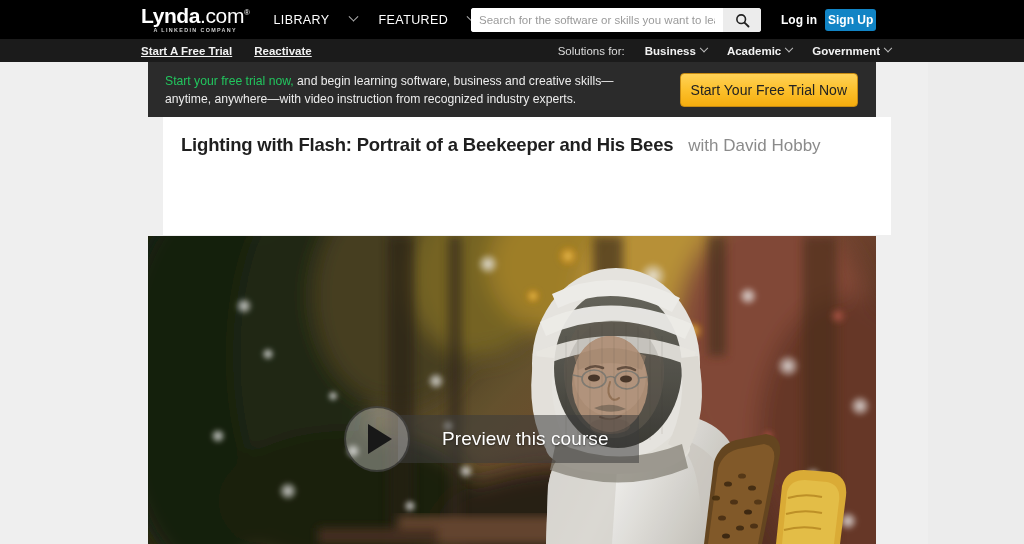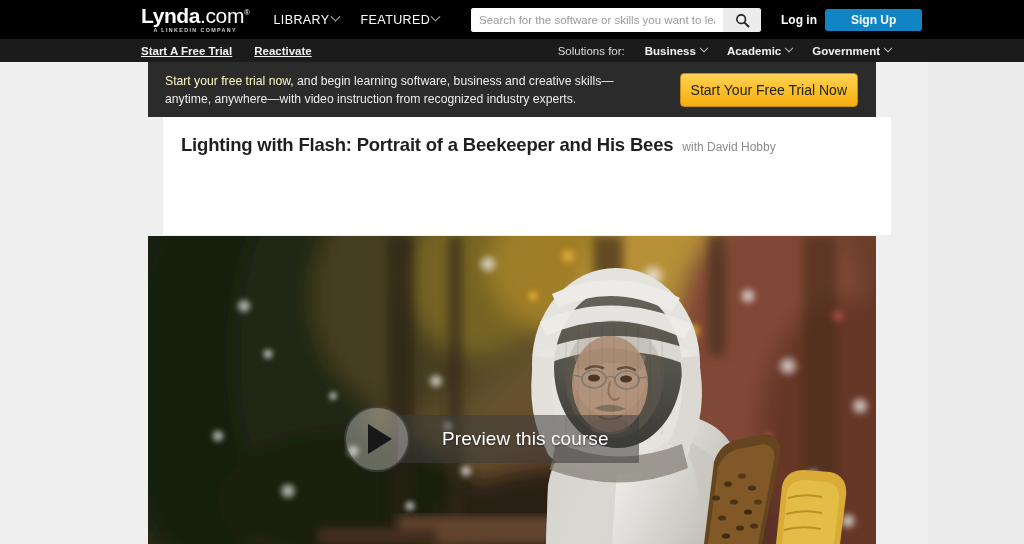--- a/index.html
+++ b/index.html
@@ -26,21 +26,21 @@
   }
   .logo-main .b { font-weight: bold; }
   .logo-main .reg { font-size: 8px; vertical-align: super; font-weight: normal; }
   .logo-sub {
     font-size: 5.4px; color: #cfcfcf; letter-spacing: 1.35px;
     margin-top: 2px; font-weight: bold; white-space: nowrap;
   }
   .nav-main { display: flex; align-items: center; margin-left: 24px; gap: 22px; }
   .nav-main .nav-item {
     color: #fff; font-size: 12.5px; letter-spacing: 0.4px;
-    cursor: pointer; display: flex; align-items: center; gap: 2px;
+    cursor: pointer; display: flex; align-items: center; gap: 20px;
   }
   .caret {
     display: inline-block; width: 7px; height: 7px;
     border-right: 1.2px solid #c9c9c9; border-bottom: 1.2px solid #c9c9c9;
     transform: rotate(45deg) translate(-2px,-2px); opacity: .9;
   }
   .search-box {
     position: absolute; left: 471px; top: 8px; width: 290px; height: 24px;
     background: #fff; border-radius: 3px; display: flex; align-items: stretch;
     overflow: hidden;
@@ -52,21 +52,21 @@
   .search-input::placeholder { color: #9a9a9a; }
   .search-btn {
     width: 38px; background: #ececec; border: 0; cursor: pointer;
     display: flex; align-items: center; justify-content: center;
   }
   .login-link {
     position: absolute; left: 781px; top: 13px;
     color: #fff; font-size: 12px; font-weight: bold; cursor: pointer;
   }
   .signup-btn {
-    position: absolute; left: 825px; top: 9px; height: 22px; padding: 0 26px;
+    position: absolute; left: 825px; top: 9px; height: 22px; padding: 0 3px;
     background: #1184c5; color: #fff; border: 0; border-radius: 3px;
     font-size: 12px; font-weight: bold; cursor: pointer;
     font-family: "Liberation Sans", sans-serif;
   }
 
   
   .subbar {
     position: absolute; top: 39px; left: 0; width: 1024px; height: 23px;
     background: #1b1b1b; display: flex; align-items: center;
   }
@@ -90,41 +90,41 @@
 
   
   .promo {
     position: absolute; top: 62px; left: 148px; width: 728px; height: 55px;
     background: #2b2b2b; display: flex; align-items: center;
   }
   .promo-text {
     margin-left: 17px; width: 490px; font-size: 12.2px; line-height: 18px;
     color: #ececec;
   }
-  .promo-text .hl { color: #fef9c3; }
+  .promo-text .hl { color: #22c55e; }
   .promo-cta {
     position: absolute; right: 18px; top: 11px; height: 34px; padding: 0 10px;
     border: 1px solid #c78b12; border-radius: 4px;
     background: linear-gradient(to bottom, #ffd257 0%, #fcc02c 50%, #f5ad0e 100%);
     color: #222; font-size: 14px; font-weight: normal; cursor: pointer;
     font-family: "Liberation Sans", sans-serif;
   }
 
   
   .card {
     position: absolute; top: 117px; left: 163px; width: 728px; height: 118px;
     background: #fff;
   }
   .course-title-row {
     display: flex; align-items: baseline; padding: 17px 0 0 18px;
   }
   .course-title {
     font-size: 18.5px; font-weight: bold; color: #1f1f1f; letter-spacing: -0.2px;
   }
-  .course-author { font-size: 12px; color: #8b8b8b; margin-left: 9px; }
+  .course-author { font-size: 17px; color: #8b8b8b; margin-left: 15px; }
 
   .share-row { display: flex; align-items: center; padding: 14px 0 0 16px; gap: 7px; }
   .share-arrow { width: 20px; height: 20px; cursor: pointer; }
   .share-btn {
     width: 23px; height: 23px; border-radius: 2px; cursor: pointer;
     display: flex; align-items: center; justify-content: center;
     color: #fff; font-weight: bold;
   }
   .sb-li { background: #0e76a8; font-size: 12px; font-family: "Liberation Serif", serif; font-style: italic; }
   .sb-tw { background: #55acee; }

